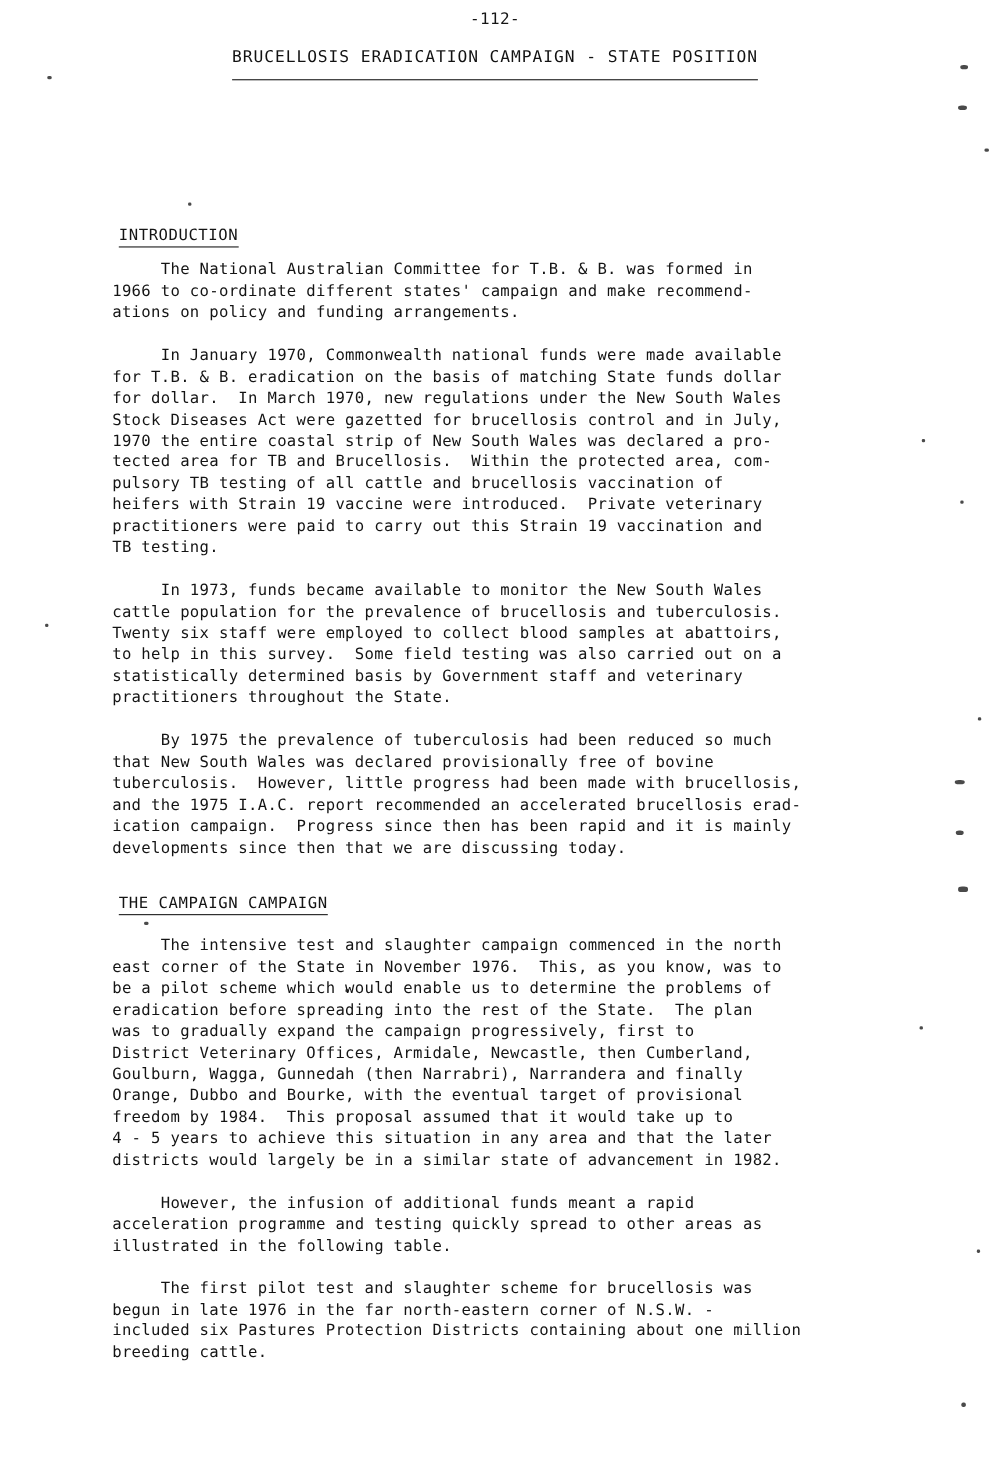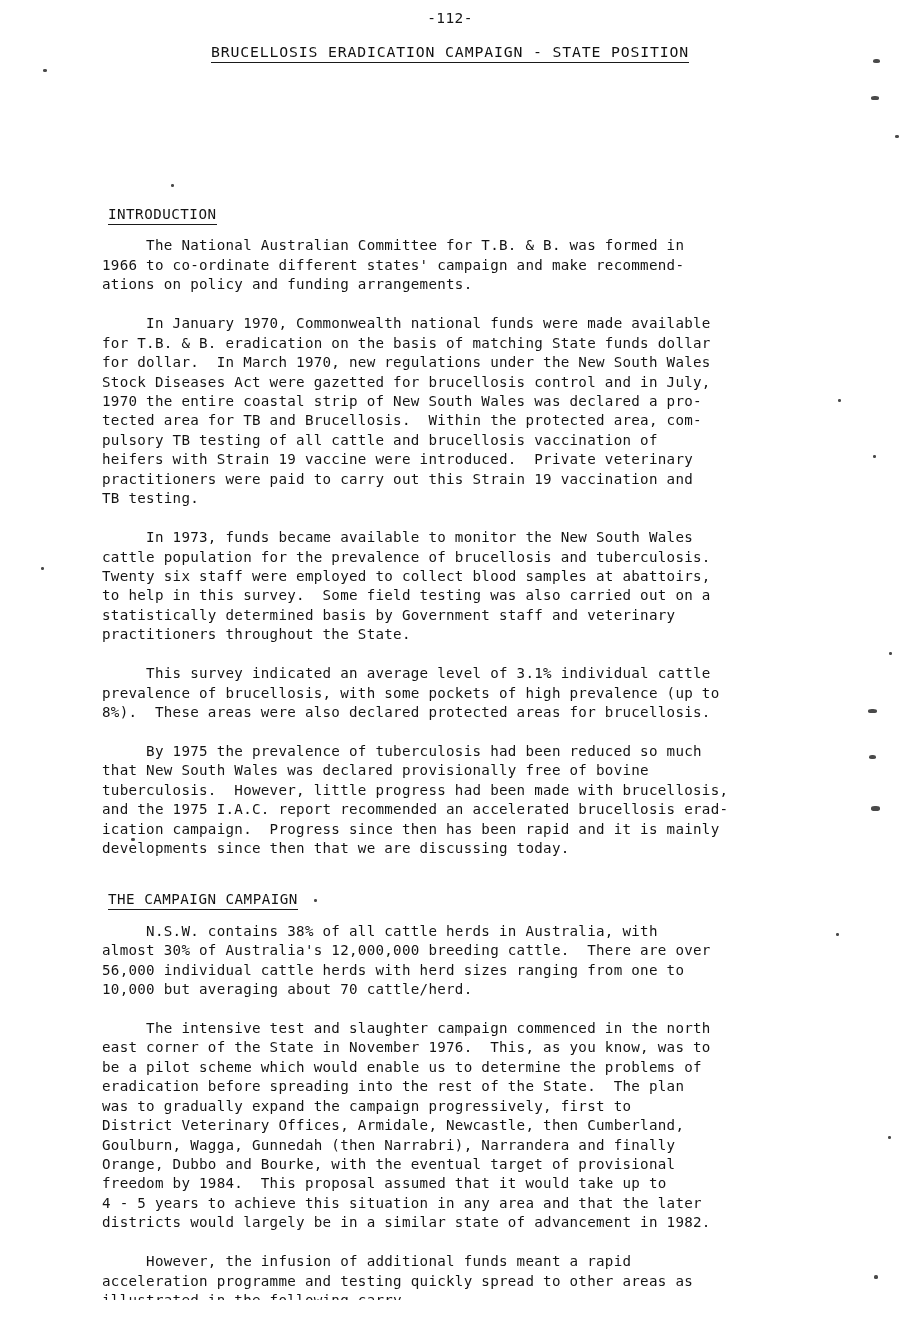--- a/index.html
+++ b/index.html
@@ -37,21 +37,21 @@
     top: 43px;
     left: 0;
     width: 900px;
     text-align: center;
     font-size: 14.8px;
     letter-spacing: 0.85px;
     color: #121212;
   }
   .doc-title span {
     border-bottom: 1.4px solid #1a1a1a;
-    padding-bottom: 2px;
+    padding-bottom: 12px;
   }
 
   
   .author-block {
     position: absolute;
     top: 100px;
     left: 533px;
     font-size: 14.2px;
     line-height: 19.4px;
     letter-spacing: 0.35px;
@@ -149,52 +149,45 @@
 pulsory TB testing of all cattle and brucellosis vaccination of
 heifers with Strain 19 vaccine were introduced.  Private veterinary
 practitioners were paid to carry out this Strain 19 vaccination and
 TB testing.</p>
     <p class="para gap">     In 1973, funds became available to monitor the New South Wales
 cattle population for the prevalence of brucellosis and tuberculosis.
 Twenty six staff were employed to collect blood samples at abattoirs,
 to help in this survey.  Some field testing was also carried out on a
 statistically determined basis by Government staff and veterinary
 practitioners throughout the State.</p>
-    <p class="para gap">     This survey indicated an average level of 3.1% individual cattle
-prevalence of brucellosis, with some pockets of high prevalence (up to
-8%).  These areas were also declared protected areas for brucellosis.</p>
     <p class="para gap">     By 1975 the prevalence of tuberculosis had been reduced so much
 that New South Wales was declared provisionally free of bovine
 tuberculosis.  However, little progress had been made with brucellosis,
 and the 1975 I.A.C. report recommended an accelerated brucellosis erad-
 ication campaign.  Progress since then has been rapid and it is mainly
 developments since then that we are discussing today.</p>
 
     <div class="spacer-line"></div>
 
     <h2 class="section-heading"><span>THE CAMPAIGN CAMPAIGN</span></h2>
 
-    <p class="para">     N.S.W. contains 38% of all cattle herds in Australia, with
-almost 30% of Australia's 12,000,000 breeding cattle.  There are over
-56,000 individual cattle herds with herd sizes ranging from one to
-10,000 but averaging about 70 cattle/herd.</p>
     <p class="para gap">     The intensive test and slaughter campaign commenced in the north
 east corner of the State in November 1976.  This, as you know, was to
 be a pilot scheme which would enable us to determine the problems of
 eradication before spreading into the rest of the State.  The plan
 was to gradually expand the campaign progressively, first to
 District Veterinary Offices, Armidale, Newcastle, then Cumberland,
 Goulburn, Wagga, Gunnedah (then Narrabri), Narrandera and finally
 Orange, Dubbo and Bourke, with the eventual target of provisional
 freedom by 1984.  This proposal assumed that it would take up to
 4 - 5 years to achieve this situation in any area and that the later
 districts would largely be in a similar state of advancement in 1982.</p>
     <p class="para gap">     However, the infusion of additional funds meant a rapid
 acceleration programme and testing quickly spread to other areas as
-illustrated in the following carry.</p>
+illustrated in the following table.</p>
     <p class="para gap">     The first pilot test and slaughter scheme for brucellosis was
 begun in late 1976 in the far north-eastern corner of N.S.W. -
 included six Pastures Protection Districts containing about one million
 breeding cattle.</p>
 
   </div>
 
 </div>
 
 </body></html>

